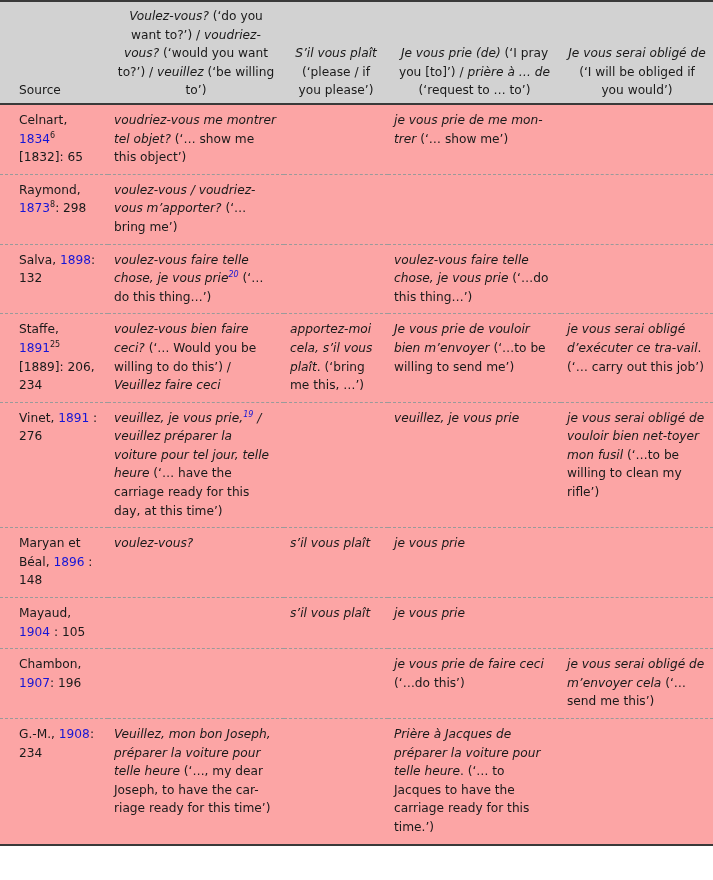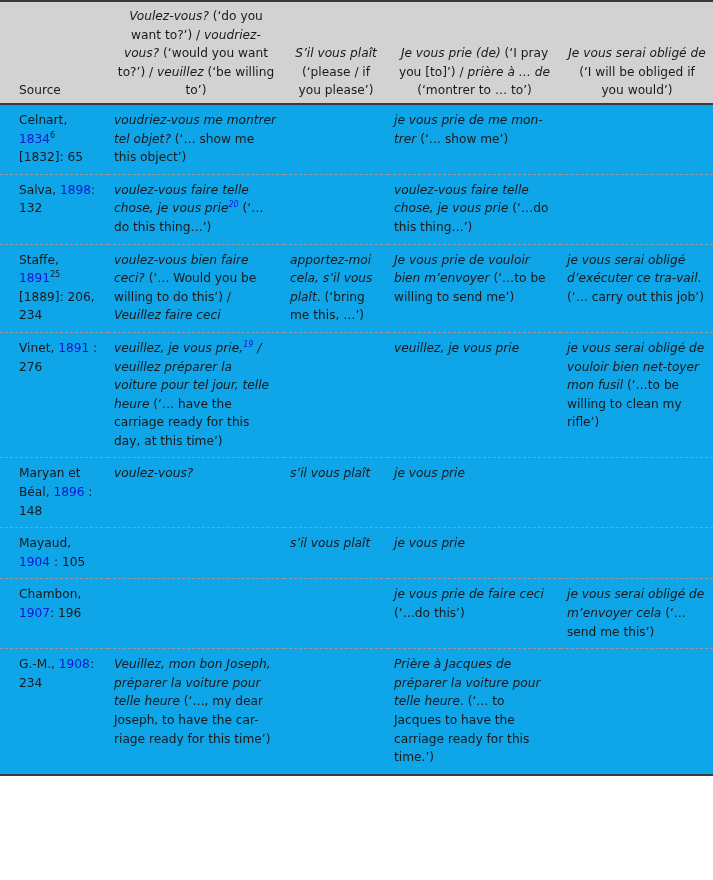--- a/index.html
+++ b/index.html
@@ -44,21 +44,21 @@
       padding: 5px 6px 3px 6px;
       height: 94px;
       box-sizing: border-box;
     }
     thead th.h-source {
       text-align: left;
       padding-left: 19px;
       padding-bottom: 3px;
     }
     tbody tr {
-      background: #0ea5e9;
+      background: #fca5a5;
       border-bottom: 1px dashed #9a9a9a;
     }
     tbody tr:last-child {
       border-bottom: 2px solid #3a3a3a;
     }
     tbody td {
       vertical-align: top;
       padding: 6px 6px 7px 6px;
       text-align: left;
       word-wrap: break-word;
@@ -85,30 +85,37 @@
       <col class="c-voulez">
       <col class="c-sil">
       <col class="c-prie">
       <col class="c-oblige">
     </colgroup>
     <thead>
       <tr id="header-row">
           <th class="h-source"><span>Source</span></th>
           <th class="h-voulez"><span class="it">Voulez-vous?</span><span> (‘do you want to?’) / </span><span class="it">voudriez-vous?</span><span> (‘would you want to?’) / </span><span class="it">veuillez</span><span> (‘be willing to’)</span></th>
           <th class="h-sil"><span class="it">S’il vous plaît</span><span> (‘please / if you please’)</span></th>
-          <th class="h-prie"><span class="it">Je vous prie (de)</span><span> (‘I pray you [to]’) / </span><span class="it">prière à … de</span><span> (‘montrer to … to’)</span></th>
+          <th class="h-prie"><span class="it">Je vous prie (de)</span><span> (‘I pray you [to]’) / </span><span class="it">prière à … de</span><span> (‘request to … to’)</span></th>
           <th class="h-oblige"><span class="it">Je vous serai obligé de</span><span> (‘I will be obliged if you would’)</span></th>
         </tr>
     </thead>
     <tbody id="table-body">
         <tr>
           <td class="src"><span>Celnart, </span><span class="link">1834</span><sup>6</sup><span> [1832]: 65</span></td>
           <td><span class="it">voudriez-vous me montrer tel objet?</span><span> (‘… show me this object’)</span></td>
           <td></td>
           <td><span class="it">je vous prie de me mon-trer</span><span> (‘… show me’)</span></td>
+          <td></td>
+        </tr>
+        <tr>
+          <td class="src"><span>Raymond, </span><span class="link">1873</span><sup>8</sup><span>: 298</span></td>
+          <td><span class="it">voulez-vous / voudriez-vous m’apporter?</span><span> (‘… bring me’)</span></td>
+          <td></td>
+          <td></td>
           <td></td>
         </tr>
         <tr>
           <td class="src"><span>Salva, </span><span class="link">1898</span><span>: 132</span></td>
           <td><span class="it">voulez-vous faire telle chose, je vous prie</span><sup class="link">20</sup><span> (‘… do this thing…’)</span></td>
           <td></td>
           <td><span class="it">voulez-vous faire telle chose, je vous prie</span><span> (‘…do this thing…’)</span></td>
           <td></td>
         </tr>
         <tr>

